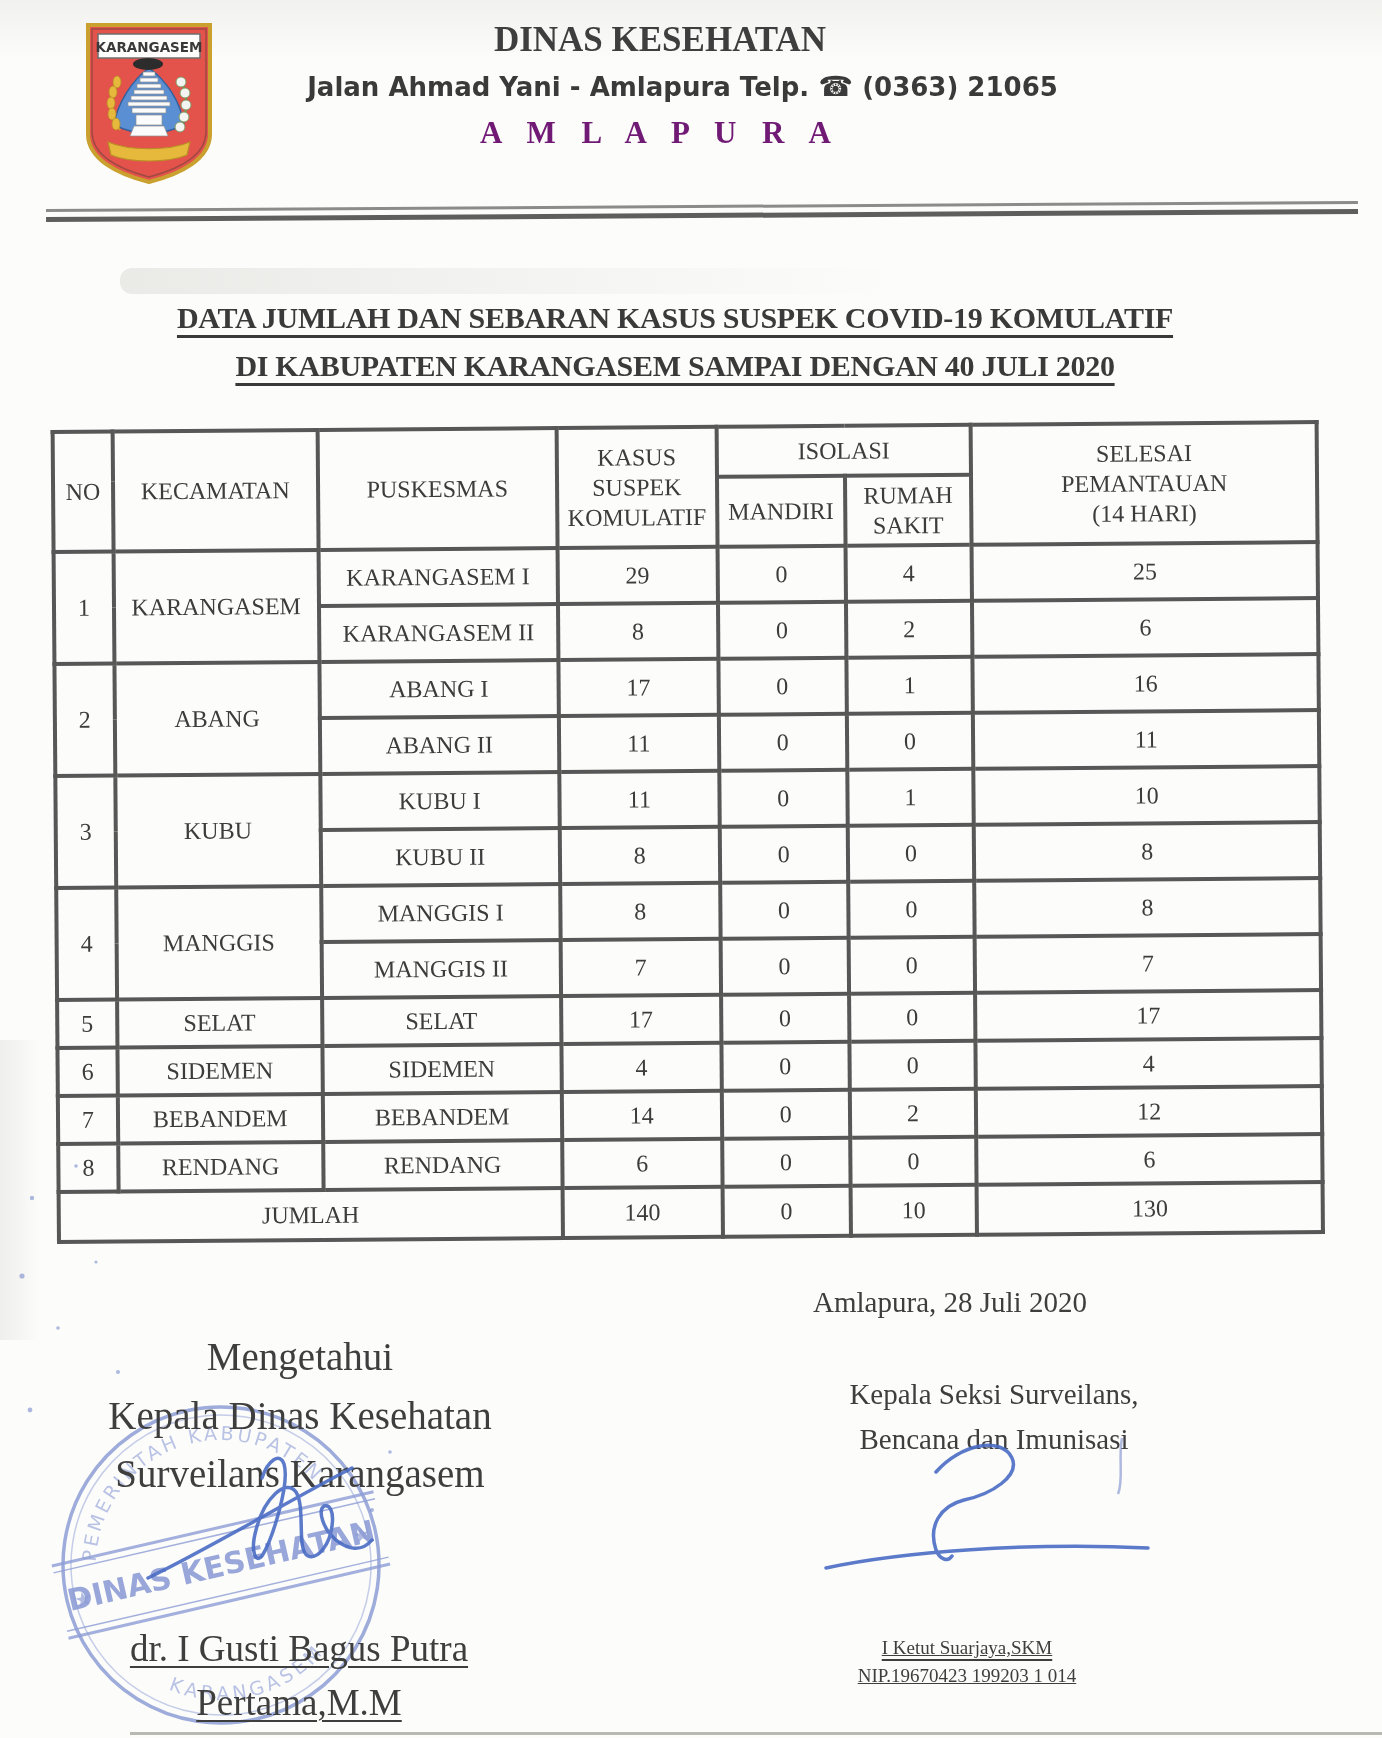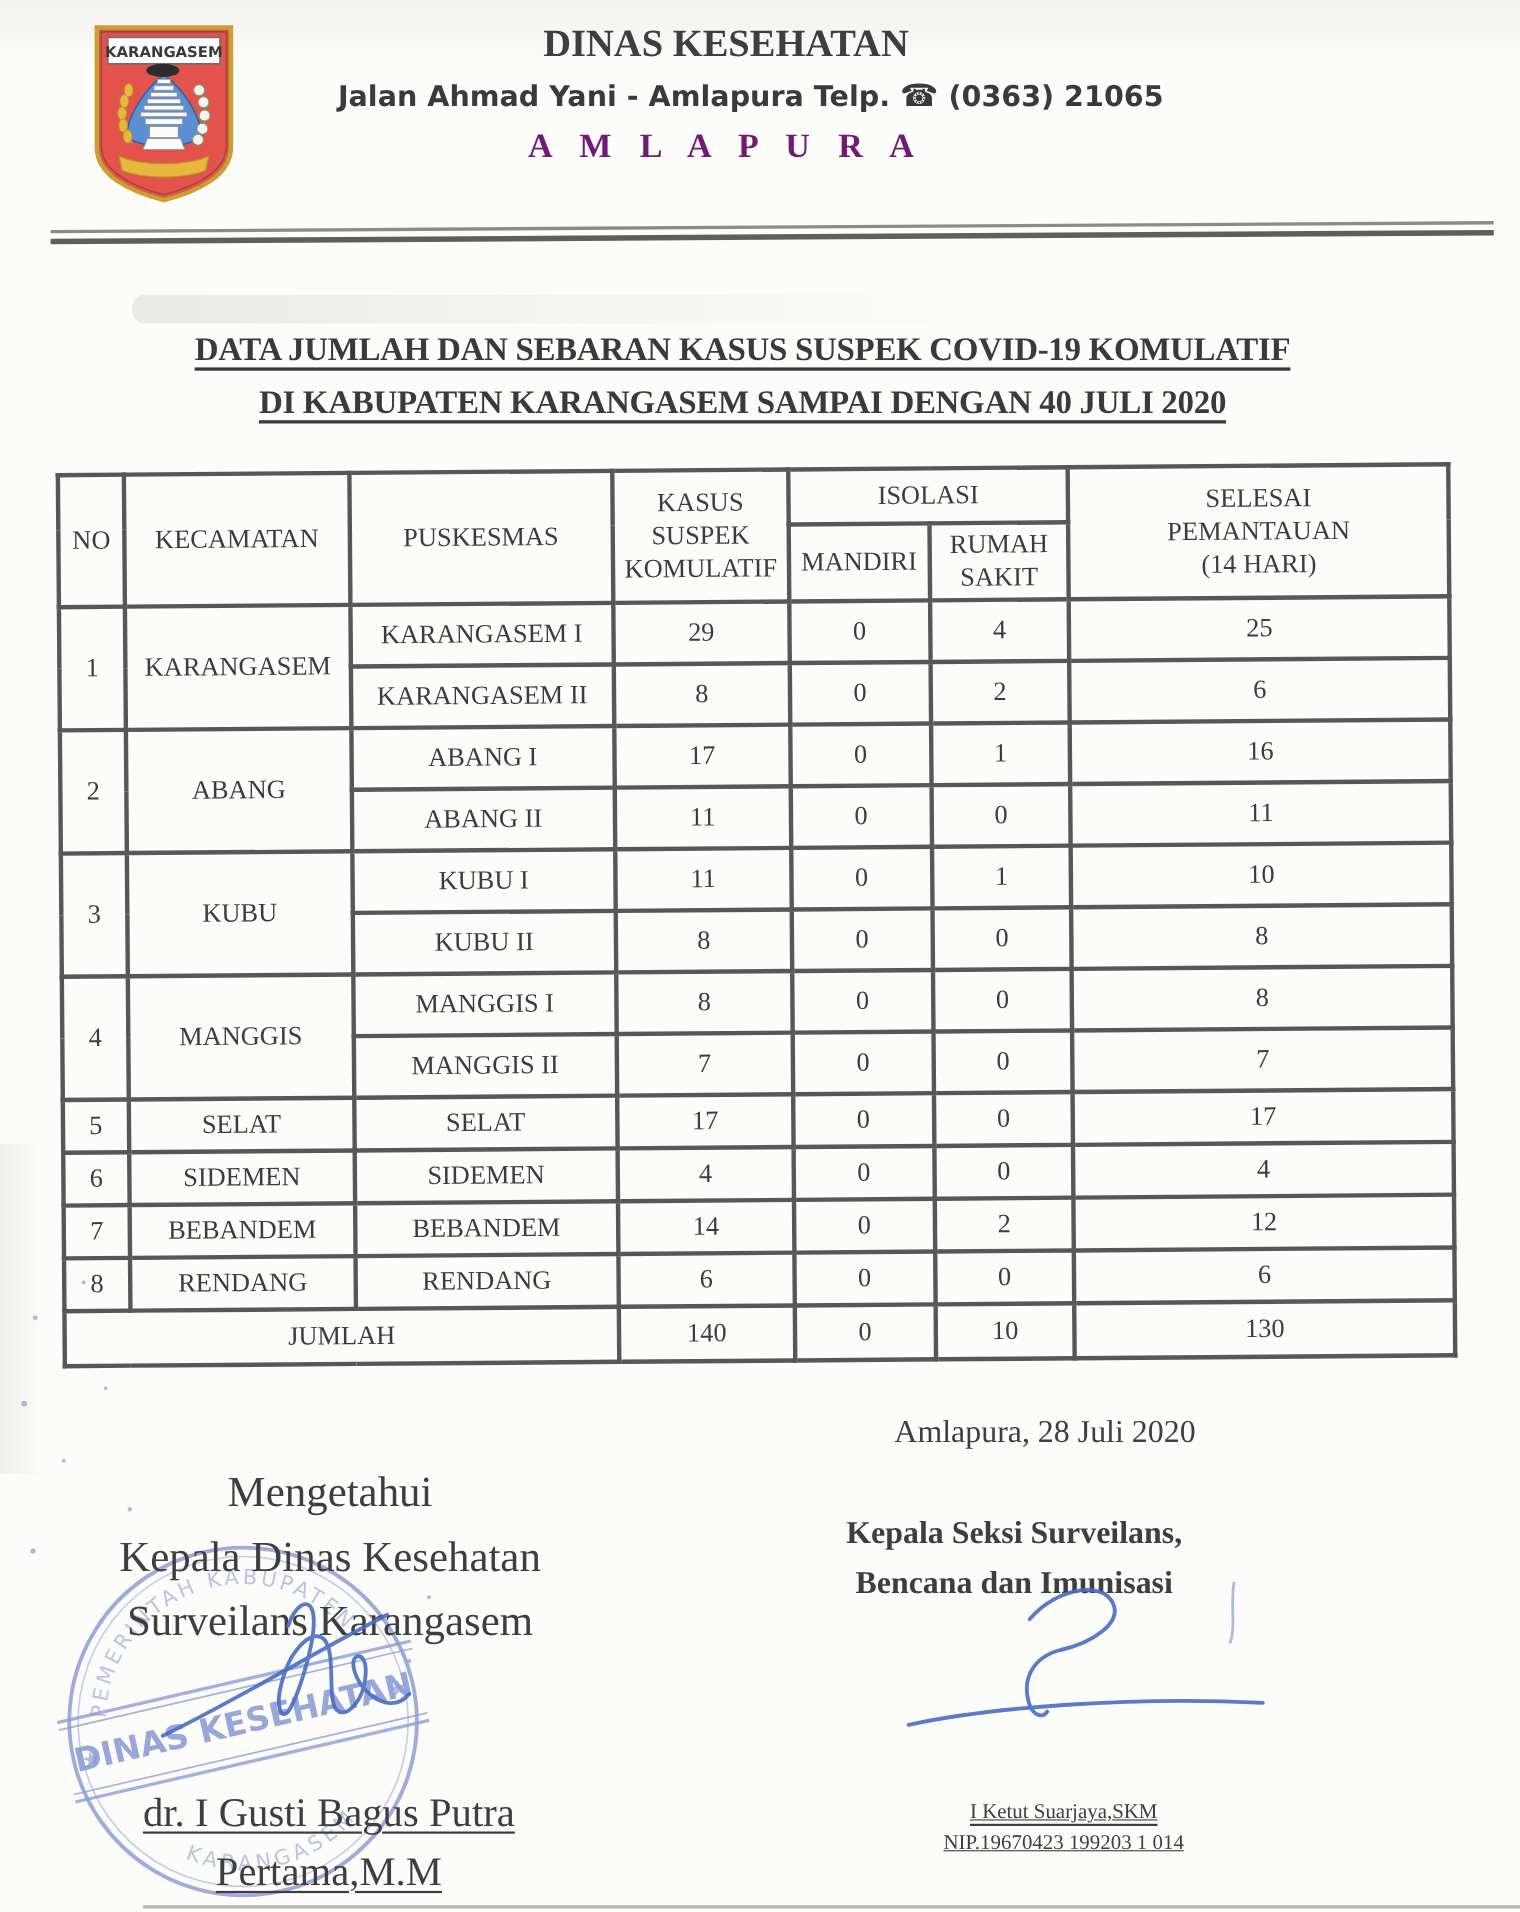--- a/index.html
+++ b/index.html
@@ -43,21 +43,21 @@
   .hr1 th{height:44px;}
   .hr2 th{height:64px;}
   .rowP td{height:50px;}
   .rowS td{height:42px;}
   .rowT td{height:44px;}
   .cell-left{text-align:left;padding-left:10px;}
 
   
   .date-line{position:absolute;top:1286px;left:758px;width:384px;text-align:center;font-size:29px;}
   .left-block{position:absolute;top:1328px;left:100px;width:400px;text-align:center;font-size:39px;line-height:1.5;}
-  .right-block{position:absolute;top:1372px;left:720px;width:404px;text-align:center;font-size:29px;line-height:1.55;font-weight:bold;}
+  .right-block{position:absolute;top:1372px;left:792px;width:404px;text-align:center;font-size:29px;line-height:1.55;}
   .left-name{position:absolute;top:1622px;left:44px;width:510px;text-align:center;font-size:37px;line-height:1.45;}
   .right-name{position:absolute;top:1634px;left:712px;width:510px;text-align:center;font-size:19px;line-height:1.45;text-decoration:underline;}
   .sig-name{text-decoration:underline;text-decoration-thickness:2px;text-underline-offset:5px;}
 
   .stamp-svg{position:absolute;left:48px;top:1392px;width:346px;height:346px;
     transform:rotate(-13deg);opacity:.8;}
   .sig-layer{position:absolute;left:0;top:1360px;width:1382px;height:378px;pointer-events:none;}
   .ink-layer{position:absolute;left:0;top:1080px;width:1382px;height:658px;pointer-events:none;}
 </style>
 </head>

